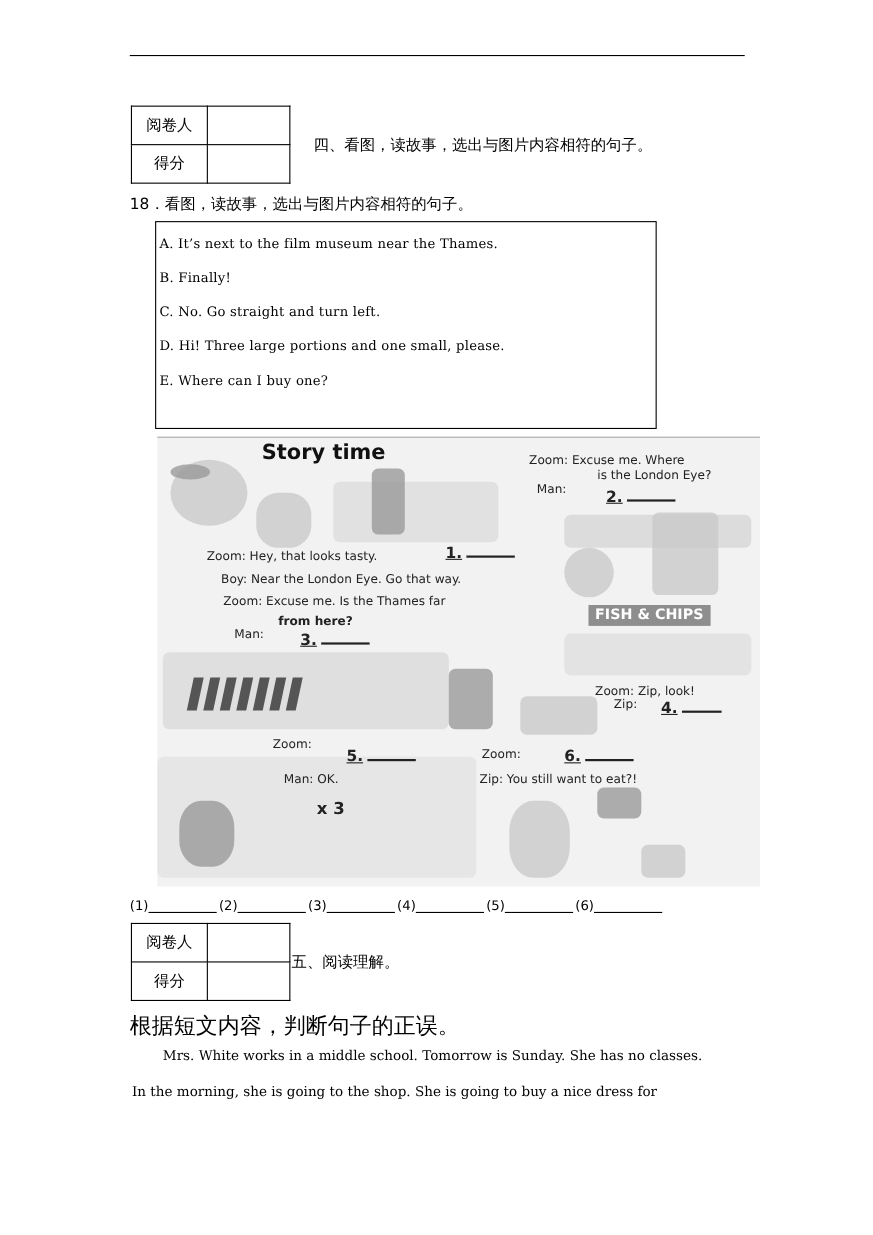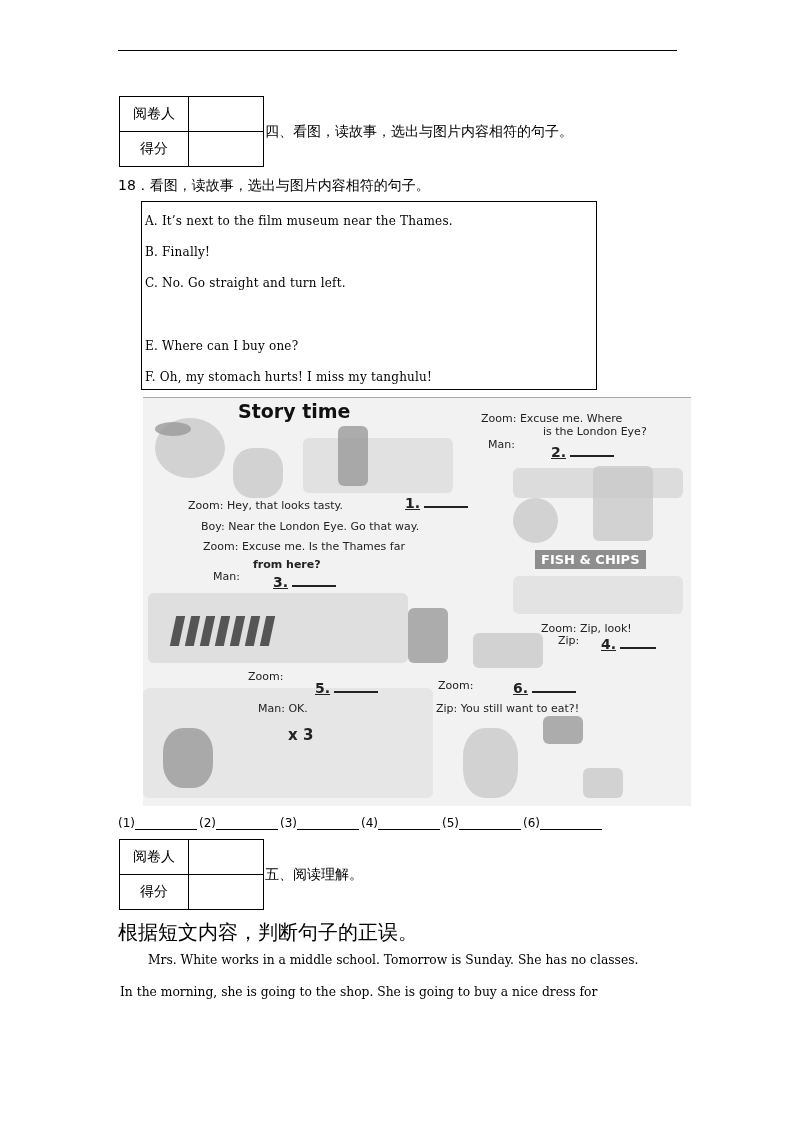--- a/index.html
+++ b/index.html
@@ -45,30 +45,30 @@
       <tr>
     <td>阅卷人</td>
     <td class="blank"></td>
   </tr>
   <tr>
     <td>得分</td>
     <td class="blank"></td>
   </tr>
 </tbody>
   </table>
-<div class="abs section-title" style="left:265px; top:123px;">四、看图，读故事，选出与图片内容相符的句子。</div>
+<div class="abs section-title" style="left:265px; top:123px;padding-left:20px;">四、看图，读故事，选出与图片内容相符的句子。</div>
 
 <div class="abs q-title" style="left:118px; top:177px;">18．看图，读故事，选出与图片内容相符的句子。</div>
 
 <div class="abs options-box">
   <div class="opt" style="top:12px;">A. It’s next to the film museum near the Thames.</div>
   <div class="opt" style="top:43px;">B. Finally!</div>
   <div class="opt" style="top:74px;">C. No. Go straight and turn left.</div>
+  <div class="opt" style="top:105px;">D. Hi! Three large portions and one small, please.</div>
   <div class="opt" style="top:137px;">E. Where can I buy one?</div>
-  <div class="opt" style="top:168px;">F. Oh, my stomach hurts! I miss my tanghulu!</div>
 </div>
 
 <div class="abs story">
 
   <div class="gfx" style="left:12px;top:20px;width:70px;height:60px;border-radius:50%;"></div>
   <div class="gfx dark" style="left:12px;top:24px;width:36px;height:14px;border-radius:50%;"></div>
   <div class="gfx" style="left:90px;top:50px;width:50px;height:50px;border-radius:40%;"></div>
   <div class="gfx" style="left:160px;top:40px;width:150px;height:55px;background:#dcdcdc;"></div>
   <div class="gfx dark" style="left:195px;top:28px;width:30px;height:60px;"></div>
   <div class="gfx" style="left:370px;top:70px;width:170px;height:30px;background:#d6d6d6;"></div>

